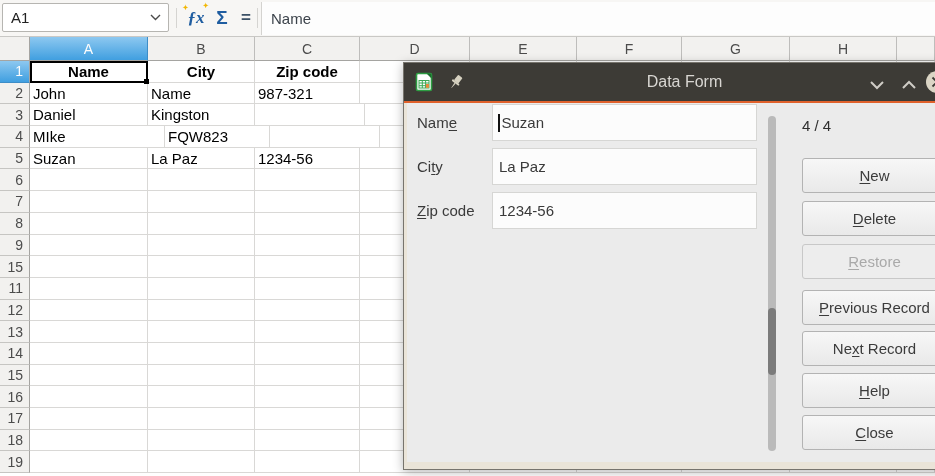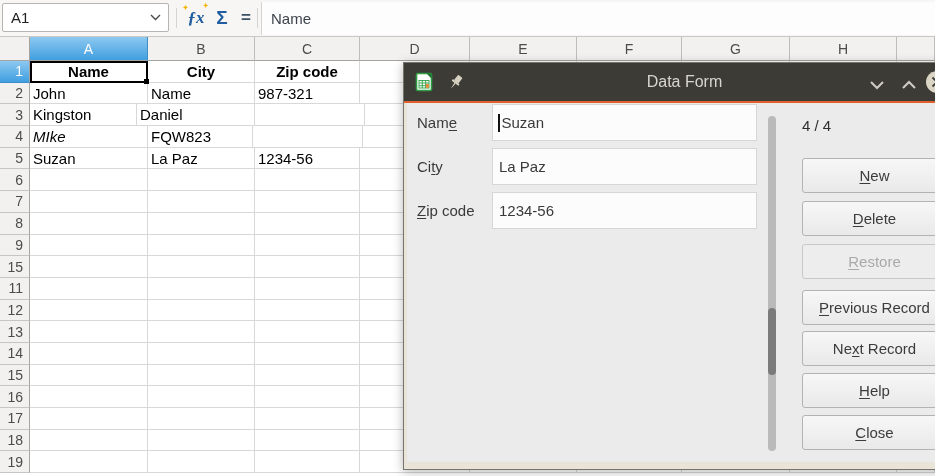--- a/index.html
+++ b/index.html
@@ -140,31 +140,31 @@
           <div class="cell" style="width: 107px;">Name</div>
           <div class="cell" style="width: 105px;">987-321</div>
           <div class="cell" style="width: 110px;"></div>
           <div class="cell" style="width: 107px;"></div>
           <div class="cell" style="width: 105px;"></div>
           <div class="cell" style="width: 108px;"></div>
           <div class="cell" style="width: 107px;"></div>
           <div class="cell" style="width: 38px;"></div>
         </div>
         <div class="grid-row">
+          <div class="cell" style="width: 118px;">Daniel</div>
           <div class="cell" style="width: 107px;">Kingston</div>
-          <div class="cell" style="width: 118px;">Daniel</div>
-          <div class="cell" style="width: 110px;"></div>
-          <div class="cell" style="width: 107px;"></div>
-          <div class="cell" style="width: 105px;"></div>
-          <div class="cell" style="width: 108px;"></div>
-          <div class="cell" style="width: 107px;"></div>
-          <div class="cell" style="width: 38px;"></div>
-        </div>
-        <div class="grid-row">
-          <div class="cell" style="width: 118px; font-style: italic;">MIke</div>
+          <div class="cell" style="width: 110px;"></div>
+          <div class="cell" style="width: 107px;"></div>
+          <div class="cell" style="width: 105px;"></div>
+          <div class="cell" style="width: 108px;"></div>
+          <div class="cell" style="width: 107px;"></div>
+          <div class="cell" style="width: 38px;"></div>
+        </div>
+        <div class="grid-row">
+          <div class="cell" style="width: 135px;">MIke</div>
           <div class="cell" style="width: 105px;">FQW823</div>
           <div class="cell" style="width: 110px;"></div>
           <div class="cell" style="width: 107px;"></div>
           <div class="cell" style="width: 105px;"></div>
           <div class="cell" style="width: 108px;"></div>
           <div class="cell" style="width: 107px;"></div>
           <div class="cell" style="width: 38px;"></div>
         </div>
         <div class="grid-row">
           <div class="cell" style="width: 118px;">Suzan</div>

